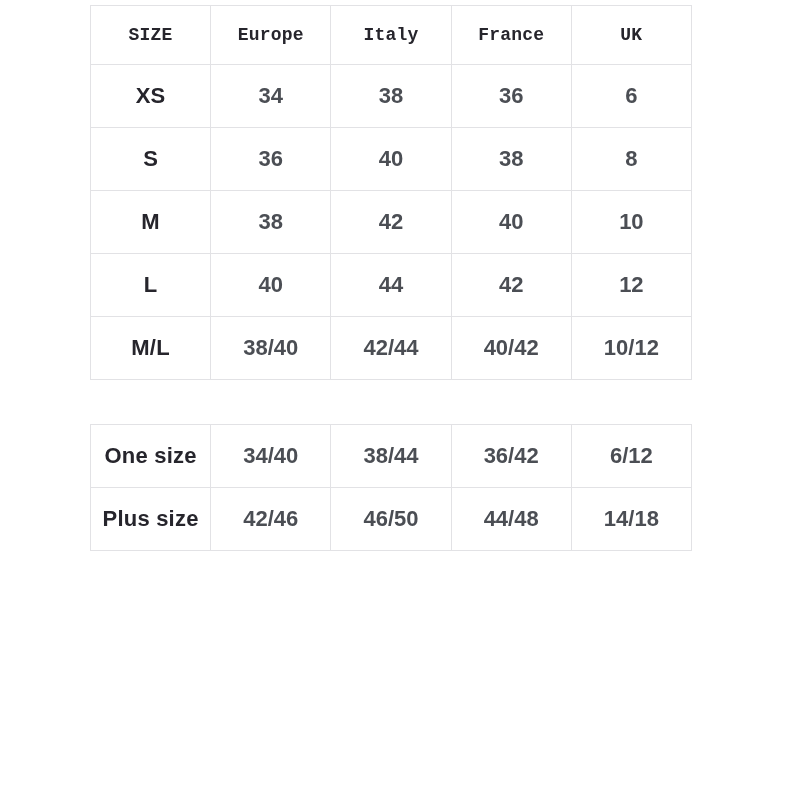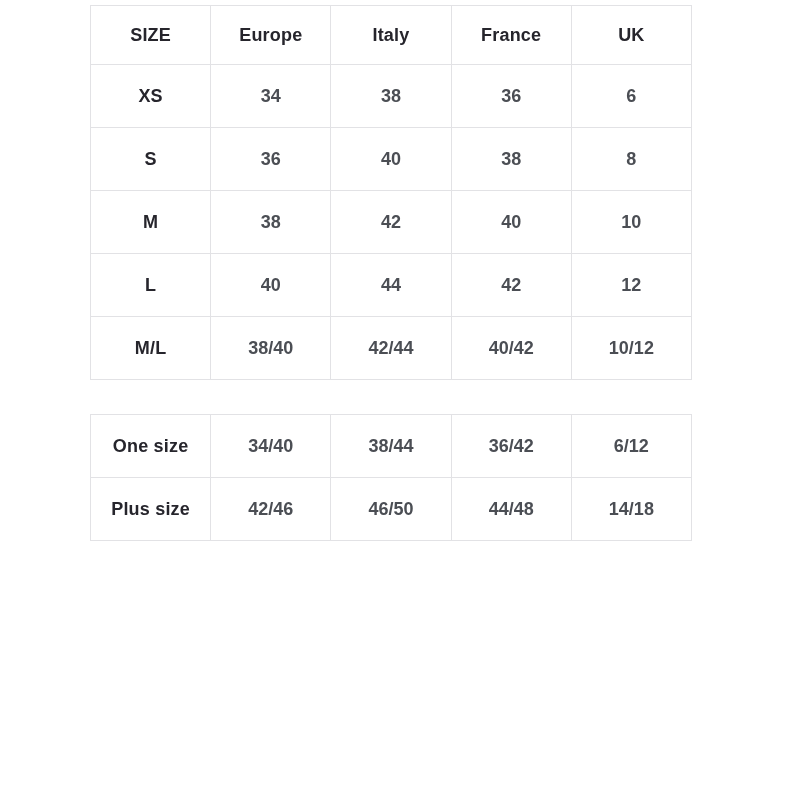--- a/index.html
+++ b/index.html
@@ -36,36 +36,37 @@
     vertical-align: middle;
     padding: 0;
     background: #ffffff;
   }
   table.size-table th {
     height: 58px;
     font-size: 18px;
     font-weight: bold;
     color: var(--header-color, #26252c);
     letter-spacing: 0.2px;
+    font-family: Liberation Mono, monospace;
   }
   table.size-table td {
     height: 62px;
-    font-size: 18px;
+    font-size: 22px;
   }
   table.size-table td.row-label {
     font-weight: bold;
     color: var(--header-color, #26252c);
     letter-spacing: 0.2px;
   }
   table.size-table td.cell-value {
     font-weight: bold;
     color: var(--value-color, #4b4e54);
   }
   #special-size-table {
-    margin-top: 34px;
+    margin-top: 44px;
   }
 </style>
 </head>
 <body>
 
 <div id="stage" style="--border-color: #e2e2e5; --header-color: #26252c; --value-color: #4b4e54; background: rgb(255, 255, 255);">
   <div class="tables-wrap">
 
     <table class="size-table" id="main-size-table">
       <thead>

